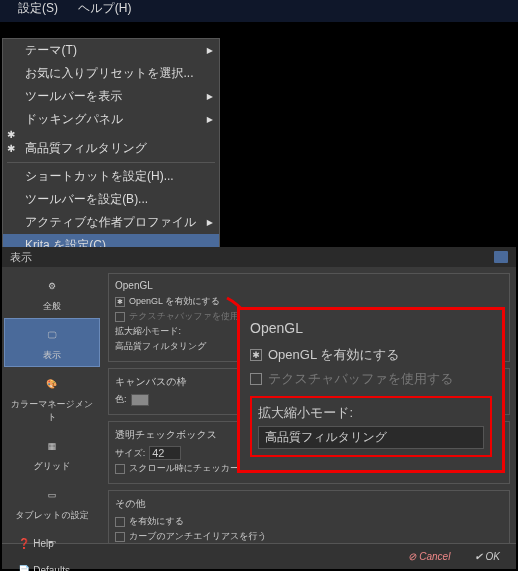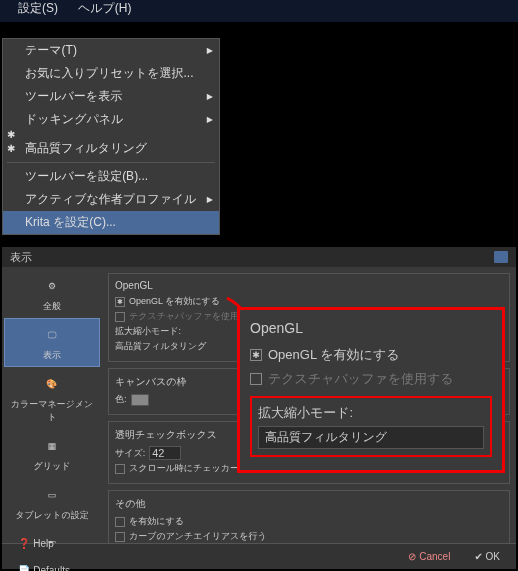--- a/index.html
+++ b/index.html
@@ -38,21 +38,21 @@
 .callout-title { font-size: 14px; margin-bottom: 10px; }
 .callout-row { display: flex; align-items: center; gap: 6px; margin: 6px 0; font-size: 13px; }
 .callout-row .cb { width: 12px; height: 12px; border: 1px solid #888; display: inline-flex; align-items: center; justify-content: center; font-size: 9px; }
 .inner-box { border: 2px solid #e00; padding: 6px; margin-top: 8px; }
 .combo { background: #2a2a2a; border: 1px solid #555; padding: 2px 6px; margin-top: 4px; font-size: 12px; }
 
 .arrow-svg { position: absolute; top: 293px; left: 222px; pointer-events: none; }
 
 .buttonbar { height: 26px; background: #333; border-top: 1px solid #555; display: flex; align-items: center; padding: 0 8px; font-size: 10px; color: #ccc; justify-content: space-between; }
 .buttonbar .left { display: flex; gap: 12px; flex-direction: column; }
-.buttonbar .right { display: flex; gap: 8px; }
+.buttonbar .right { display: flex; gap: 8px; font-style: italic; }
 .btn { padding: 2px 8px; cursor: pointer; }
 .btn.cancel { color: #e88; }
 .monitor-icon { width: 14px; height: 12px; background: #4a6a9a; border-radius: 1px; }
 </style>
 </head>
 <body>
 
 <div class="menubar">
   <span class="menubar-item"><span>設定(S)</span></span>
   <span class="menubar-item"><span>ヘルプ(H)</span></span>
@@ -72,20 +72,23 @@
       <span>ドッキングパネル</span>
     </div>
   <div class="menu-item">
       <span class="check">✱</span>
     </div>
   <div class="menu-item">
       <span class="check">✱</span>
       <span>高品質フィルタリング</span>
     </div>
   <div class="menu-sep"></div>
+  <div class="menu-item">
+      <span>ショートカットを設定(H)...</span>
+    </div>
   <div class="menu-item">
       <span>ツールバーを設定(B)...</span>
     </div>
   <div class="menu-item has-sub">
       <span>アクティブな作者プロファイル</span>
     </div>
   <div class="menu-item highlighted">
       <span>Krita を設定(C)...</span>
     </div>
 </div>

